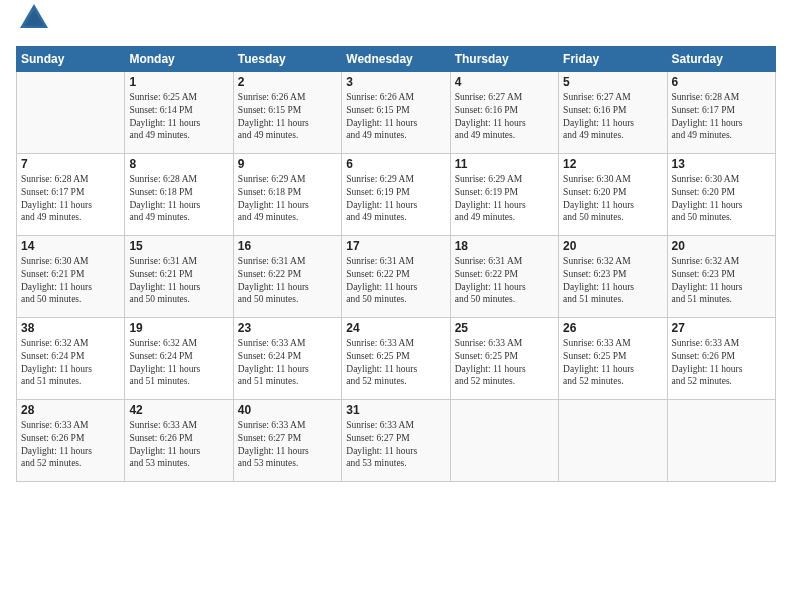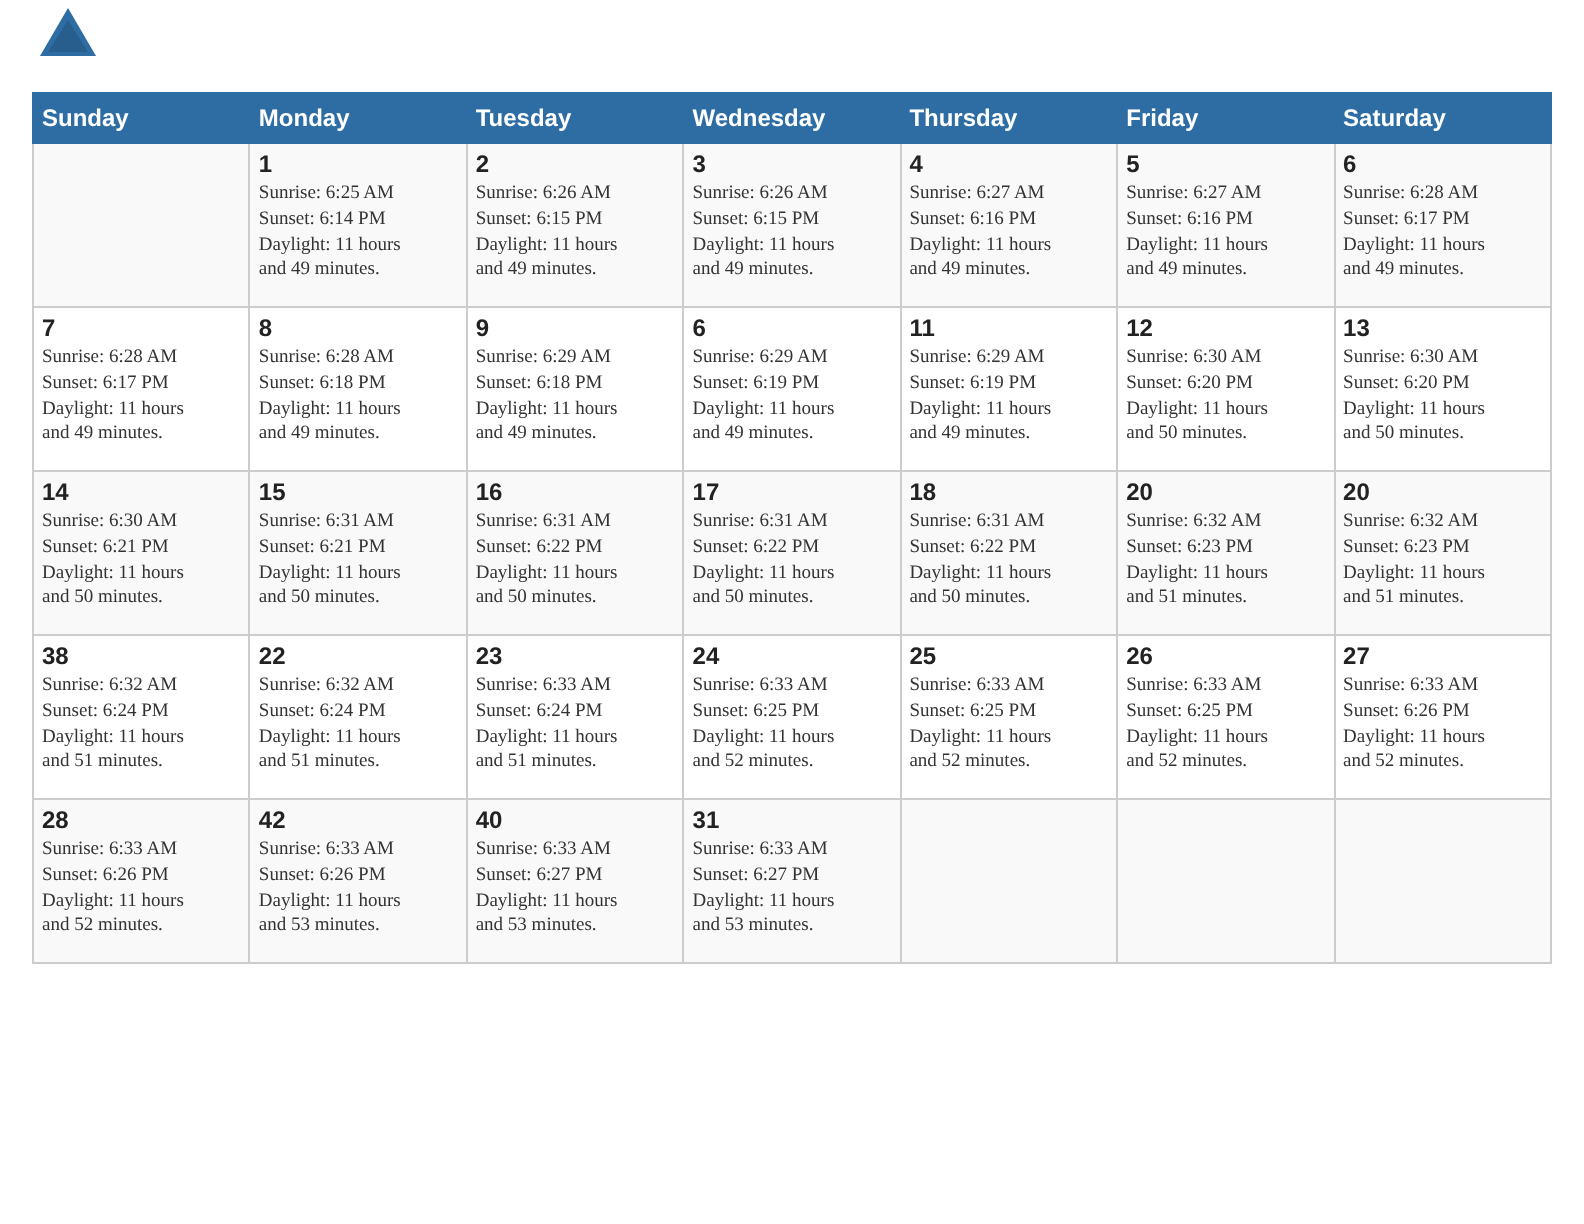--- a/index.html
+++ b/index.html
@@ -218,21 +218,21 @@
             <span class="day-number">20</span>
             <div class="day-info">Sunrise: 6:32 AM<br>Sunset: 6:23 PM<br>Daylight: 11 hours<br>and 51 minutes.</div>
           </td>
         </tr>
         <tr>
           <td>
             <span class="day-number">38</span>
             <div class="day-info">Sunrise: 6:32 AM<br>Sunset: 6:24 PM<br>Daylight: 11 hours<br>and 51 minutes.</div>
           </td>
           <td>
-            <span class="day-number">22</span>
+            <span class="day-number">19</span>
             <div class="day-info">Sunrise: 6:32 AM<br>Sunset: 6:24 PM<br>Daylight: 11 hours<br>and 51 minutes.</div>
           </td>
           <td>
             <span class="day-number">23</span>
             <div class="day-info">Sunrise: 6:33 AM<br>Sunset: 6:24 PM<br>Daylight: 11 hours<br>and 51 minutes.</div>
           </td>
           <td>
             <span class="day-number">24</span>
             <div class="day-info">Sunrise: 6:33 AM<br>Sunset: 6:25 PM<br>Daylight: 11 hours<br>and 52 minutes.</div>
           </td>

